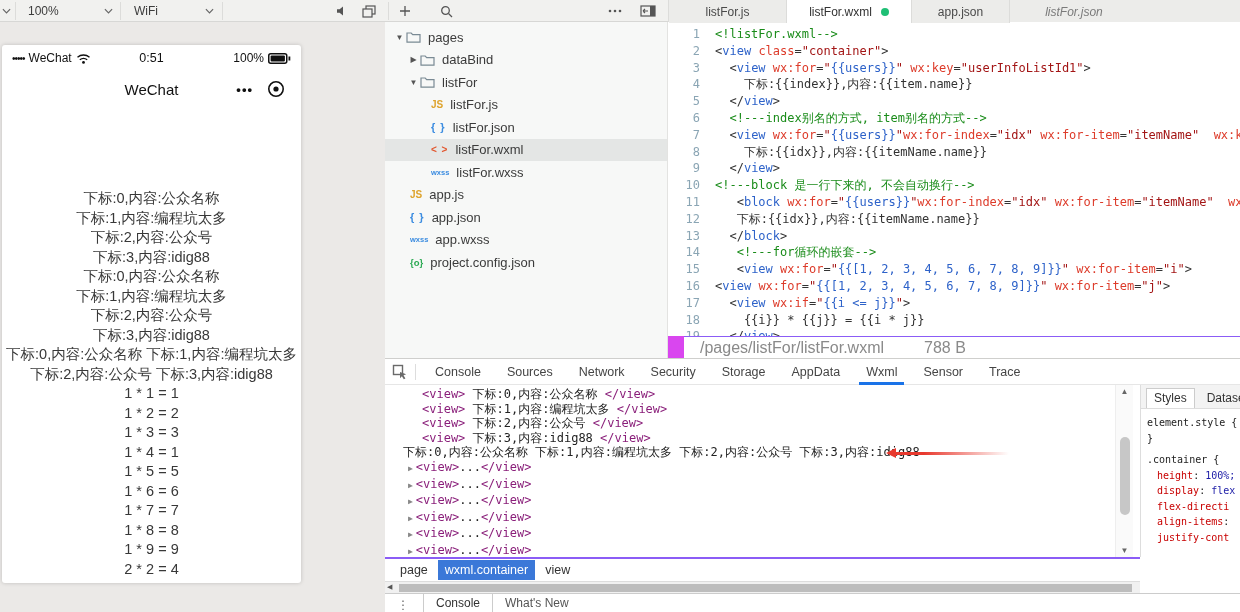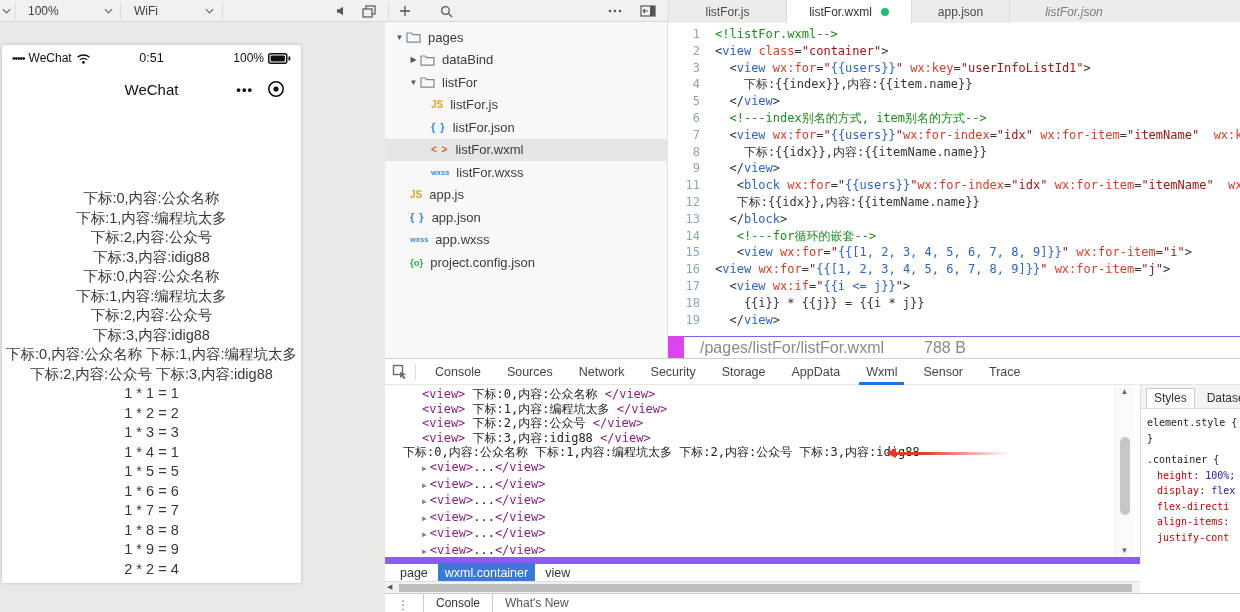--- a/index.html
+++ b/index.html
@@ -83,21 +83,21 @@
   .dt-sep{ width:1px; height:16px; background:#ddd; margin-right:6px; }
   .dtab{ padding:0 13px; font-size:12.5px; color:#454545; height:26px; display:flex;
          align-items:center; position:relative; cursor:default; }
   .dtab.active::after{ content:""; position:absolute; left:6px; right:6px; bottom:0;
                        height:3px; background:#1a73e8; }
 
   .wxml-pane{ position:absolute; left:0; top:26px; width:730px; height:172px; overflow:hidden;
               font-family:"DejaVu Sans Mono",monospace; font-size:12px; line-height:14.6px;
               padding-top:2px; color:#222; }
   .wxrow{ white-space:pre; }
-  .wx-el{ padding-left:37px; } .wx-flat{ padding-left:18px; } .wx-col{ padding-left:37px; }
+  .wx-el{ padding-left:37px; } .wx-flat{ padding-left:18px; } .wx-col{ padding-left:23px; }
   .wx-tag{ color:#8a1f7a; } .wx-arr{ color:#888; font-size:8px; margin-right:3px; }
   .red-arrow{ position:absolute; top:63px; left:502px; width:122px; height:10px; }
   .ra-line{ position:absolute; left:8px; top:3.5px; right:0; height:3px;
             background:linear-gradient(to right,#e8392e 25%,rgba(232,57,46,0)); }
   .ra-head{ position:absolute; left:-1px; top:-0.5px; width:0; height:0;
             border:5.5px solid transparent; border-right:10px solid #e8392e; border-left:none; }
 
   .vscroll{ position:absolute; left:730px; top:26px; width:18px; height:172px;
             background:#fafafa; border-left:1px solid #eee; }
   .vs-arrow{ position:absolute; left:0; width:100%; text-align:center; font-size:8px; color:#666; }
@@ -107,21 +107,21 @@
   .styles-pane{ position:absolute; left:756px; top:26px; width:99px; height:172px; overflow:hidden; }
   .sp-tabs{ height:24px; background:#f3f3f3; border-bottom:1px solid #ddd; display:flex; align-items:flex-end; }
   .sptab{ font-size:12px; color:#333; padding:2px 7px 3px; margin-left:5px; cursor:default; }
   .sptab.active{ background:#fff; border:1px solid #ccc; border-bottom:none; }
   #style-lines{ padding:6px 0 0 6px; font-family:"DejaVu Sans Mono",monospace; font-size:10px;
                 line-height:15.5px; color:#222; white-space:pre; }
   .sp-prop{ color:#c80000; } .sp-val{ color:#1a1aa6; } .sp-ind{ padding-left:10px; }
   .sp-gap{ height:6px; }
 
   .crumbs{ position:absolute; left:0; top:198px; width:755px; height:24px; background:#fff;
-           border-top:7px solid #8b5cf6; display:flex; align-items:center; font-size:12.5px; color:#333; }
+           border-top:2px solid #8b5cf6; display:flex; align-items:center; font-size:12.5px; color:#333; }
   .crumb{ padding:3px 7px; margin-left:3px; cursor:default; }
   .crumb.sel{ background:#3b78d8; color:#fff; }
   .crumbs .crumb:first-child{ margin-left:8px; }
 
   .hscroll{ position:absolute; left:0; top:222px; width:755px; height:12px; background:#f1f1f1;
             border-top:1px solid #ddd; }
   .hs-arrow{ position:absolute; left:2px; top:1px; font-size:7px; color:#555; }
   .hs-thumb{ position:absolute; left:14px; right:8px; top:2px; height:8px; background:#bdbdbd; }
 
   .drawer{ position:absolute; left:0; top:234px; width:855px; height:20px; background:#fff;
@@ -363,20 +363,24 @@
         </div>
         <div class="cline">
           <span class="ln">8</span>
           <span class="ccode"><span class="cc-p">    下标:{{idx}},内容:{{itemName.name}}</span></span>
         </div>
         <div class="cline">
           <span class="ln">9</span>
           <span class="ccode"><span class="cc-p">  &lt;/</span><span class="cc-t">view</span><span class="cc-p">&gt;</span></span>
         </div>
         <div class="cline">
+          <span class="ln">10</span>
+          <span class="ccode"><span class="cc-c">&lt;!---block 是一行下来的, 不会自动换行--&gt;</span></span>
+        </div>
+        <div class="cline">
           <span class="ln">11</span>
           <span class="ccode"><span class="cc-p">   &lt;</span><span class="cc-t">block</span><span class="cc-p"> </span><span class="cc-a">wx:for</span><span class="cc-p">=</span><span class="cc-s">"</span><span class="cc-e">{{users}}</span><span class="cc-s">"</span><span class="cc-a">wx:for-index</span><span class="cc-p">=</span><span class="cc-s">"idx"</span><span class="cc-p"> </span><span class="cc-a">wx:for-item</span><span class="cc-p">=</span><span class="cc-s">"itemName"</span><span class="cc-p">  </span><span class="cc-a">wx:key</span></span>
         </div>
         <div class="cline">
           <span class="ln">12</span>
           <span class="ccode"><span class="cc-p">   下标:{{idx}},内容:{{itemName.name}}</span></span>
         </div>
         <div class="cline">
           <span class="ln">13</span>
           <span class="ccode"><span class="cc-p">  &lt;/</span><span class="cc-t">block</span><span class="cc-p">&gt;</span></span>

